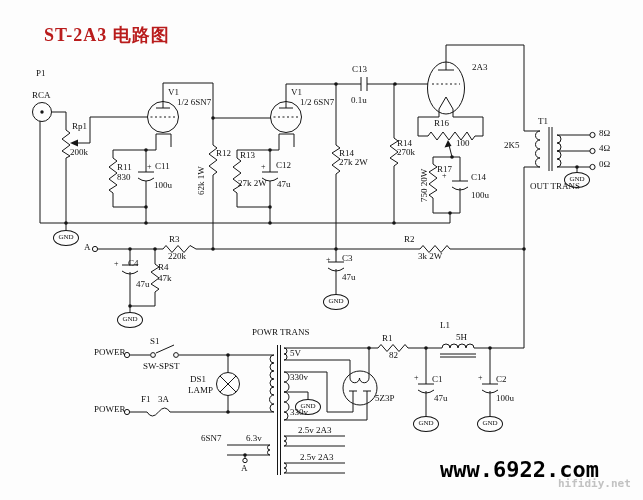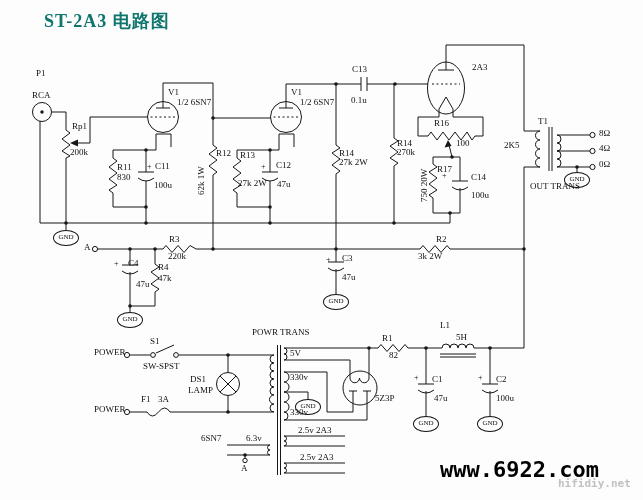--- a/index.html
+++ b/index.html
@@ -6,21 +6,21 @@
   #canvas{position:relative;width:643px;height:500px;background:#fdfdfd;overflow:hidden;
           font-family:"Liberation Serif",serif;color:#111;}
   #schem-svg{position:absolute;left:0;top:0;}
   .lbl{position:absolute;font:9px "Liberation Serif",serif;color:#111;white-space:nowrap;line-height:1;}
   .plus{position:absolute;font:8px "Liberation Serif",serif;color:#111;line-height:1;}
   .lbl-v{position:absolute;font:9px "Liberation Serif",serif;color:#111;white-space:nowrap;line-height:1;
          transform:rotate(-90deg);transform-origin:0 0;}
   .gnd{position:absolute;width:26px;height:16px;border:1px solid #111;border-radius:50%;
        font:7px "Liberation Serif",serif;line-height:12px;text-align:center;color:#111;
        box-sizing:border-box;background:transparent;}
-  .ttl{position:absolute;left:44px;top:9px;font:bold 18px "Liberation Serif",serif;color:#0f766e;
+  .ttl{position:absolute;left:44px;top:23px;font:bold 18px "Liberation Serif",serif;color:#b91c1c;
        letter-spacing:1px;white-space:nowrap;}
   .wm-main{position:absolute;left:440px;top:457px;font:bold 22px "DejaVu Sans Mono",monospace;
            color:#000;white-space:nowrap;z-index:3;}
   .wm-sub{position:absolute;left:558px;top:477px;font:bold 11px "DejaVu Sans Mono",monospace;
           color:#c2c2c2;white-space:nowrap;z-index:2;}
   svg path,svg polyline,svg line{fill:none;stroke:#161616;stroke-width:1;}
   svg .dot{fill:#161616;stroke:none;}
   svg .term{fill:#fdfdfd;stroke:#161616;stroke-width:1;}
   svg .env{fill:none;stroke:#161616;stroke-width:1;}
   svg .dash{stroke-dasharray:2,2.5;}
@@ -234,21 +234,21 @@
 <span class="lbl" style="left:169px;top:235px">R3</span>
 <span class="lbl" style="left:168px;top:252px">220k</span>
 <span class="plus" style="left:114px;top:260px">+</span>
 <span class="lbl" style="left:128px;top:259px">C4</span>
 <span class="lbl" style="left:136px;top:280px">47u</span>
 <span class="lbl" style="left:158px;top:263px">R4</span>
 <span class="lbl" style="left:158px;top:274px">47k</span>
 <span class="plus" style="left:326px;top:256px">+</span>
 <span class="lbl" style="left:342px;top:254px">C3</span>
 <span class="lbl" style="left:342px;top:273px">47u</span>
-<span class="lbl" style="left:436px;top:235px">R2</span>
+<span class="lbl" style="left:404px;top:235px">R2</span>
 <span class="lbl" style="left:418px;top:252px">3k 2W</span>
 
 <span class="lbl" style="left:94px;top:348px">POWER</span>
 <span class="lbl" style="left:94px;top:405px">POWER</span>
 <span class="lbl" style="left:150px;top:337px">S1</span>
 <span class="lbl" style="left:143px;top:362px">SW-SPST</span>
 <span class="lbl" style="left:141px;top:395px">F1</span>
 <span class="lbl" style="left:158px;top:395px">3A</span>
 <span class="lbl" style="left:190px;top:375px">DS1</span>
 <span class="lbl" style="left:188px;top:386px">LAMP</span>

